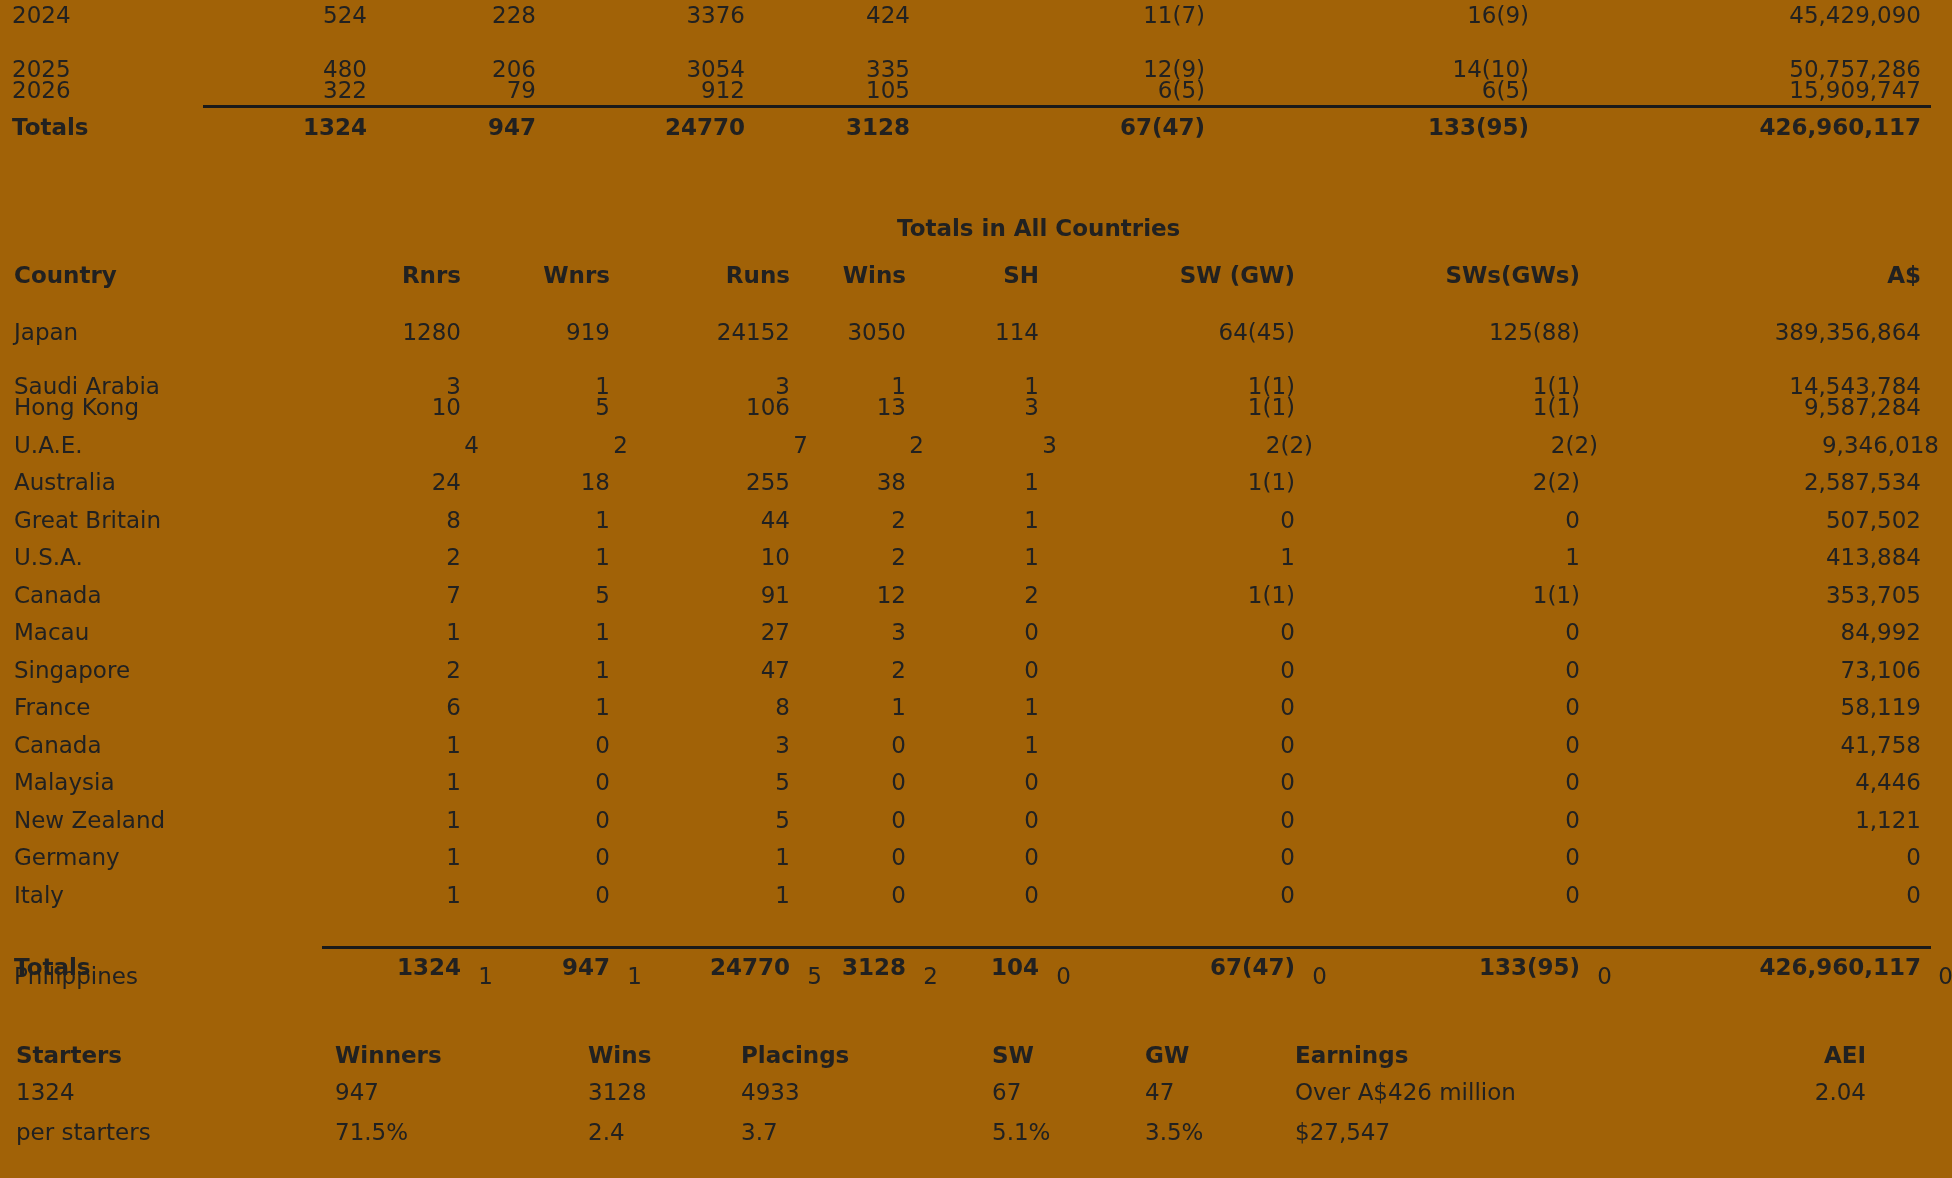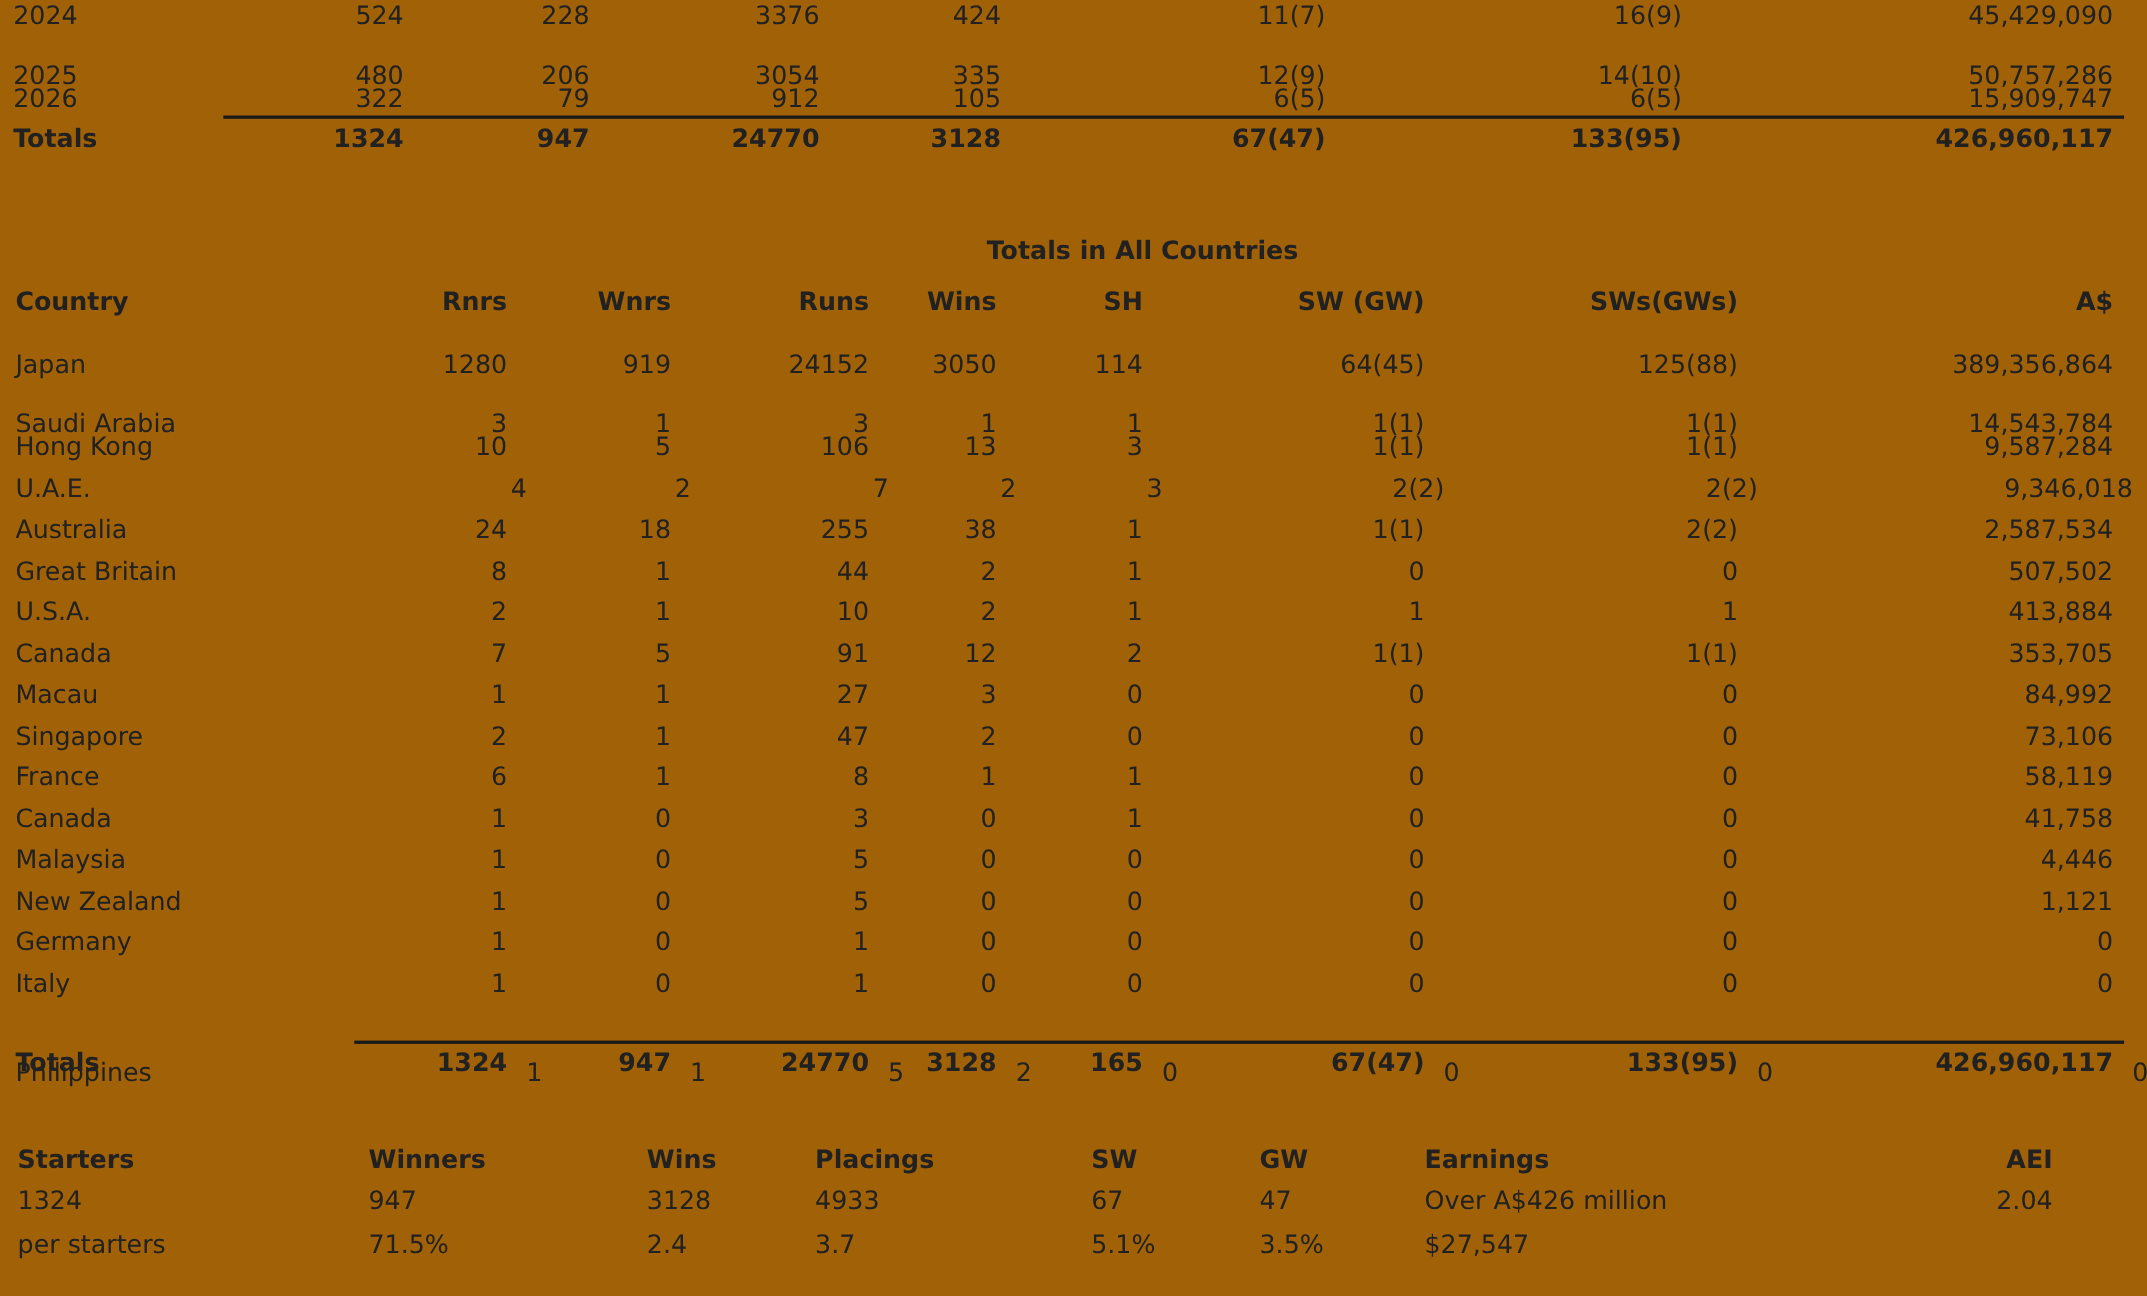--- a/index.html
+++ b/index.html
@@ -290,21 +290,21 @@
       </div>
 
     <div class="rule" style="top:946px;left:322px;width:1609px;"></div>
 
     <div class="row bold" style="top:953px">
       <span class="cell ct-label">Totals</span>
       <span class="cell ct-c1">1324</span>
       <span class="cell ct-c2">947</span>
       <span class="cell ct-c3">24770</span>
       <span class="cell ct-c4">3128</span>
-      <span class="cell ct-c5">165</span>
+      <span class="cell ct-c5">104</span>
       <span class="cell ct-c6">67(47)</span>
       <span class="cell ct-c7">133(95)</span>
       <span class="cell ct-c8">426,960,117</span>
     </div>
   </section>
 
   <section>
     <div class="row bold" style="top:1041px">
       <span class="cell st-c1">Starters</span>
       <span class="cell st-c2">Winners</span>

